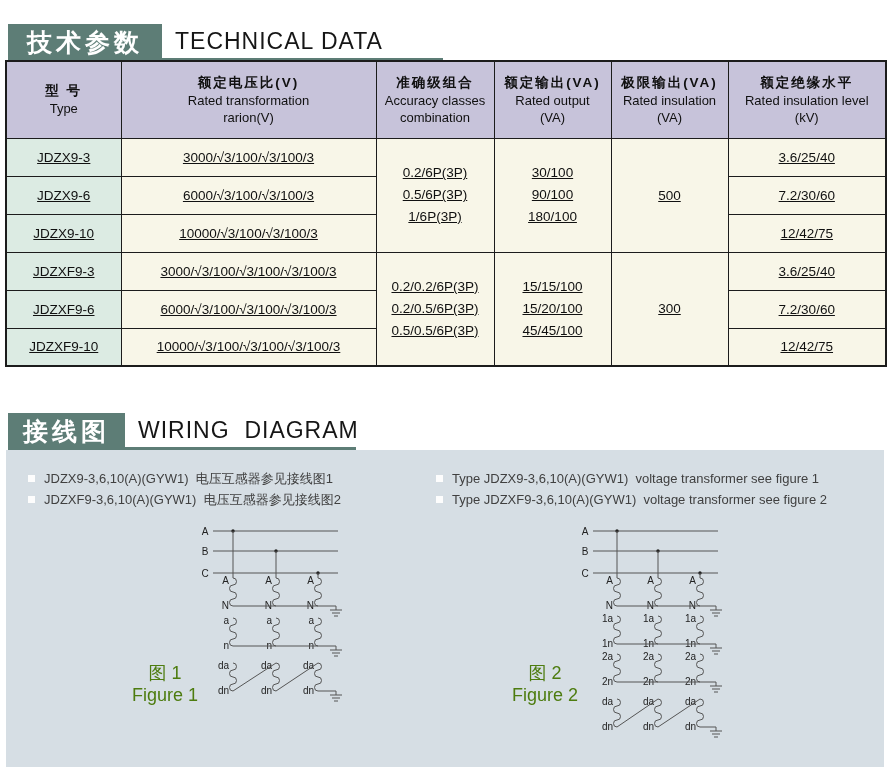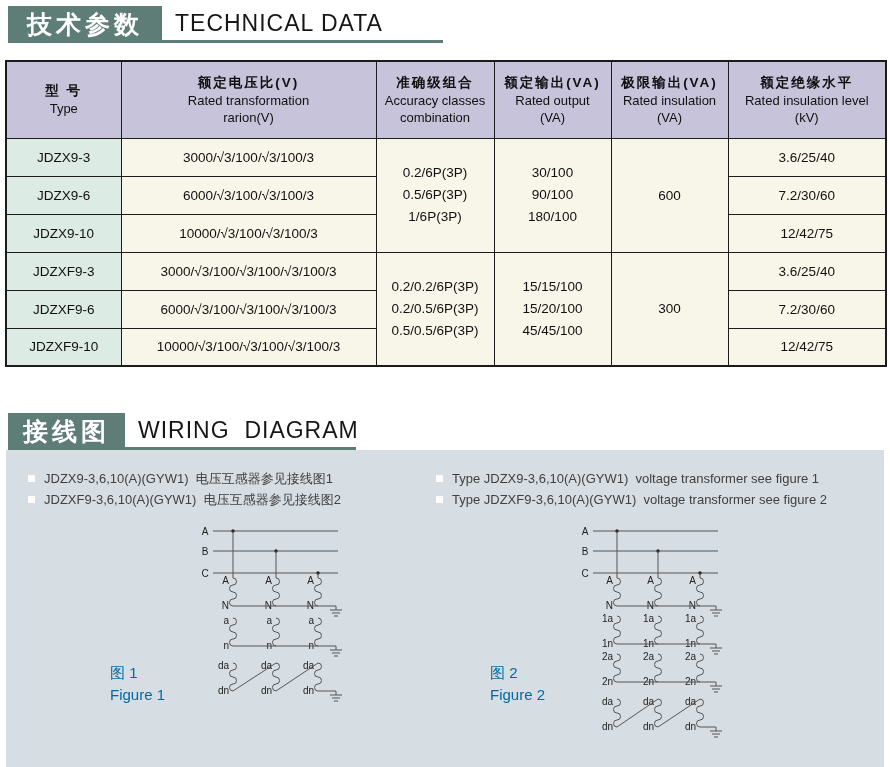--- a/index.html
+++ b/index.html
@@ -19,54 +19,54 @@
   
   .sec-hdr{position:absolute;display:flex;align-items:flex-end;}
   .zh-block{
     background:var(--teal);color:#fff;font-weight:bold;font-size:25px;
     height:37px;line-height:37px;text-align:center;letter-spacing:4px;padding:0 10px;
   }
   .en-line{
     font-size:23px;color:#161616;letter-spacing:1px;white-space:pre;
     border-bottom:3px solid var(--teal);padding:0 0 3px 13px;
   }
-  #hdr-tech{left:8px;top:6px;}
+  #hdr-tech{left:8px;top:24px;}
   #hdr-tech .zh-block{min-width:154px;}
   #hdr-tech .en-line{width:281px;}
   #hdr-wiring{left:8px;top:394px;}
   #hdr-wiring .zh-block{min-width:117px;margin-top:19px;}
   #hdr-wiring .en-line{width:231px;}
   
   table.tech{
     position:absolute;left:5px;top:60px;width:880px;table-layout:fixed;
     border-collapse:collapse;border:2px solid var(--line);
   }
   table.tech th,table.tech td{
     border:1px solid var(--line);text-align:center;vertical-align:middle;
     padding:0 2px;font-size:13.5px;color:#101010;
   }
   table.tech thead th{background:var(--hdr-bg);height:77px;font-weight:normal;}
   .h-zh{font-weight:bold;font-size:13.5px;letter-spacing:2px;line-height:18px;}
   .h-en{font-size:13px;line-height:17px;}
-  table.tech tbody tr{height:38px;}
+  table.tech tbody tr{height:38px;text-decoration:underline;}
   table.tech tbody td{background:var(--cell-bg);}
   table.tech tbody td.type{background:var(--type-bg);}
   .stack div{line-height:22px;}
   
   .panel{position:absolute;left:6px;top:450px;width:878px;height:317px;background:var(--panel);}
   .note-col{position:absolute;top:18px;}
   .note-col.zh{left:22px;}
   .note-col.en{left:430px;}
   .note{display:flex;align-items:center;height:21px;font-size:13px;color:#404040;white-space:pre;}
   .bullet{width:7px;height:7px;background:#fdfdfd;margin-right:9px;flex:none;}
   .fig-svg{position:absolute;}
   #fig0{left:189px;top:70px;}
   #fig1{left:569px;top:70px;}
   svg text{font-family:"Liberation Sans","DejaVu Sans",sans-serif;}
-  .caption{position:absolute;width:110px;font-size:15px;color:#0369a1;line-height:22px;top:212px;}
+  .caption{position:absolute;width:110px;text-align:center;font-size:18px;color:#4d7c0f;line-height:22px;top:212px;}
   #cap0{left:104px;}
   #cap1{left:484px;}
 </style>
 </head>
 <body>
 
 <div class="page">
 
   <div class="sec-hdr" id="hdr-tech">
     <div class="zh-block">技术参数</div>
@@ -122,21 +122,21 @@
         <td rowspan="3" class="stack">
           <div>0.2/6P(3P)</div>
           <div>0.5/6P(3P)</div>
           <div>1/6P(3P)</div>
         </td>
         <td rowspan="3" class="stack">
           <div>30/100</div>
           <div>90/100</div>
           <div>180/100</div>
         </td>
-        <td rowspan="3">600</td>
+        <td rowspan="3">500</td>
         <td>3.6/25/40</td>
       </tr>
       <tr>
         <td class="type">JDZX9-6</td>
         <td>6000/√3/100/√3/100/3</td>
         <td>7.2/30/60</td>
       </tr>
       <tr>
         <td class="type">JDZX9-10</td>
         <td>10000/√3/100/√3/100/3</td>

